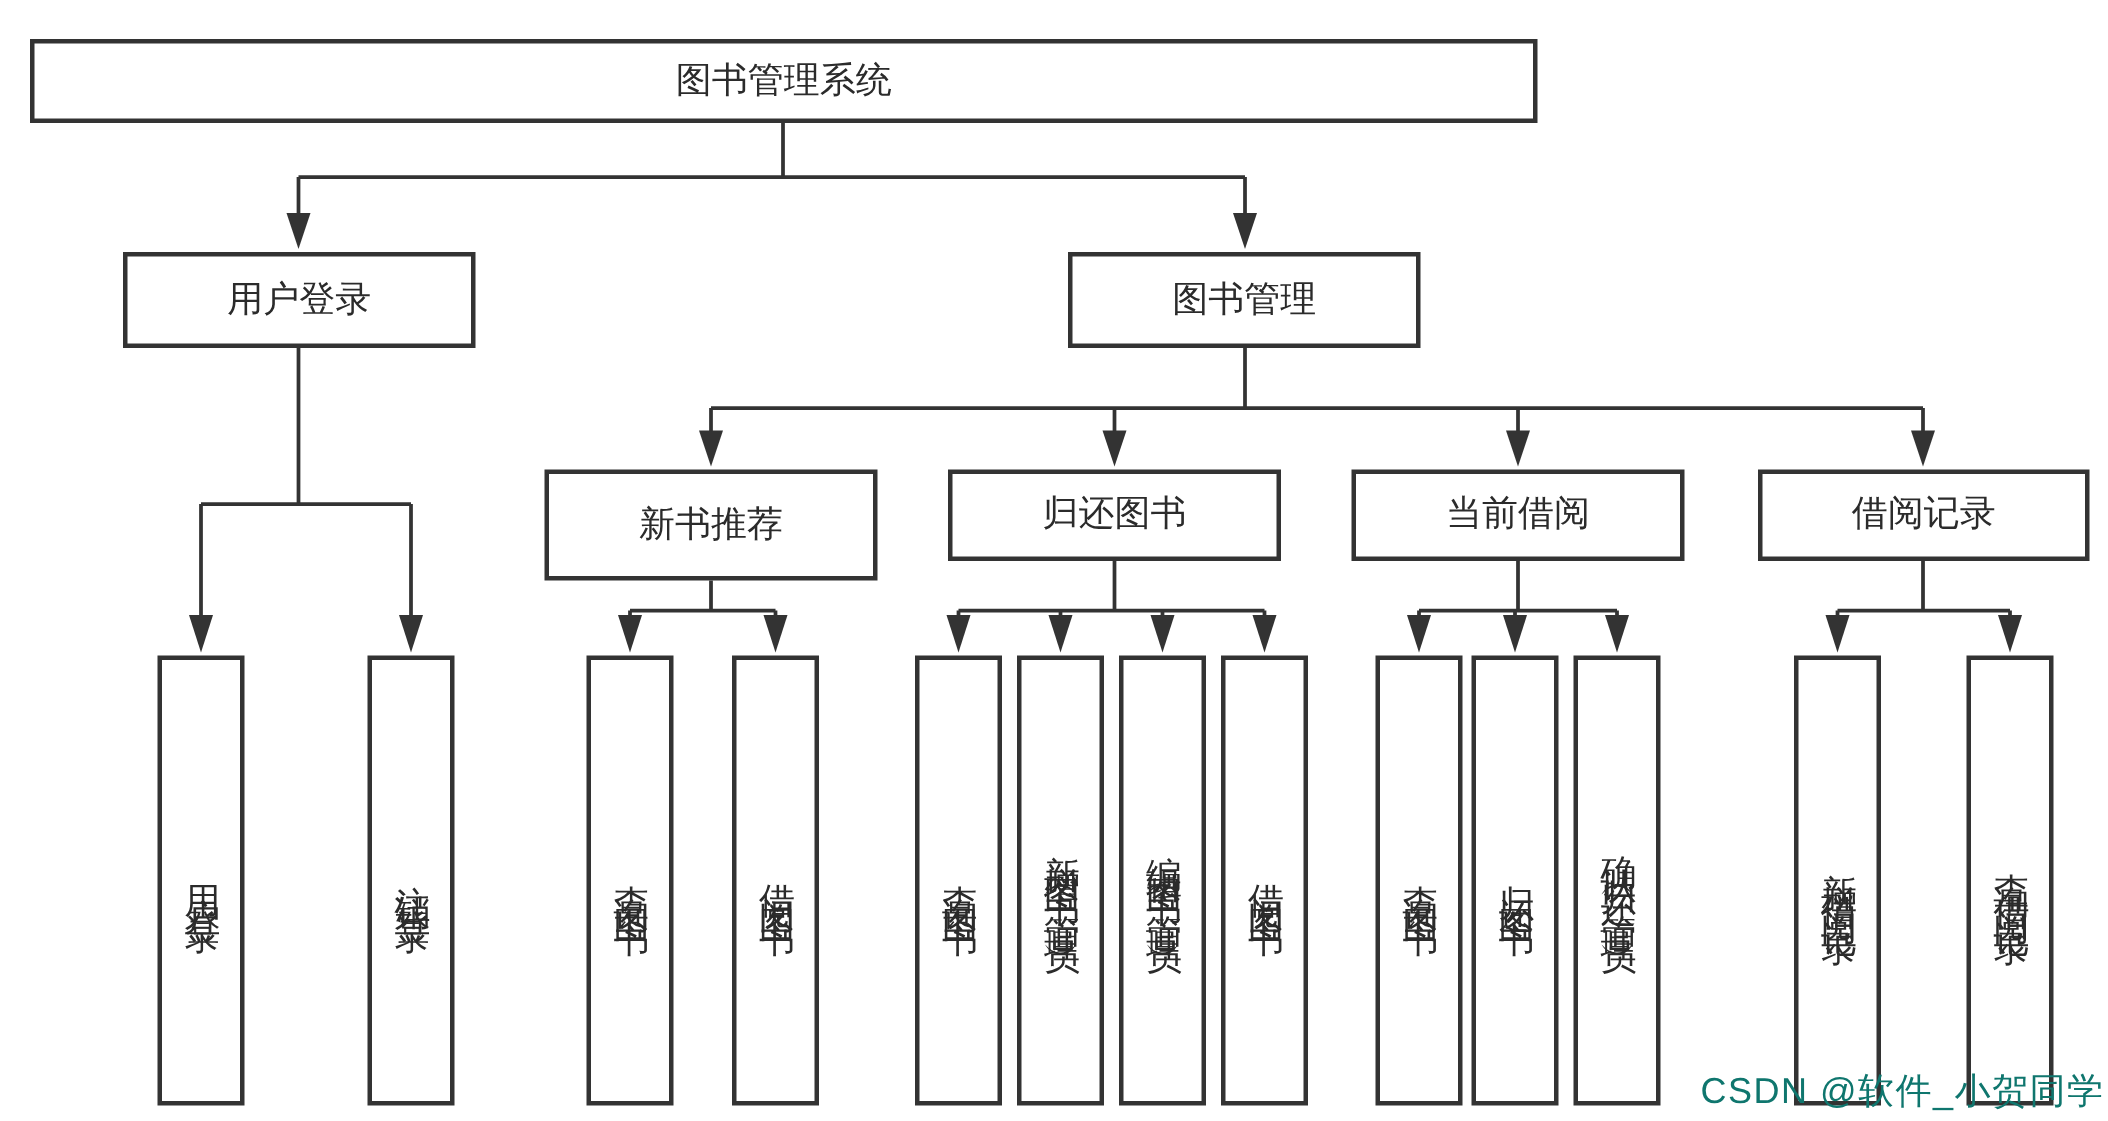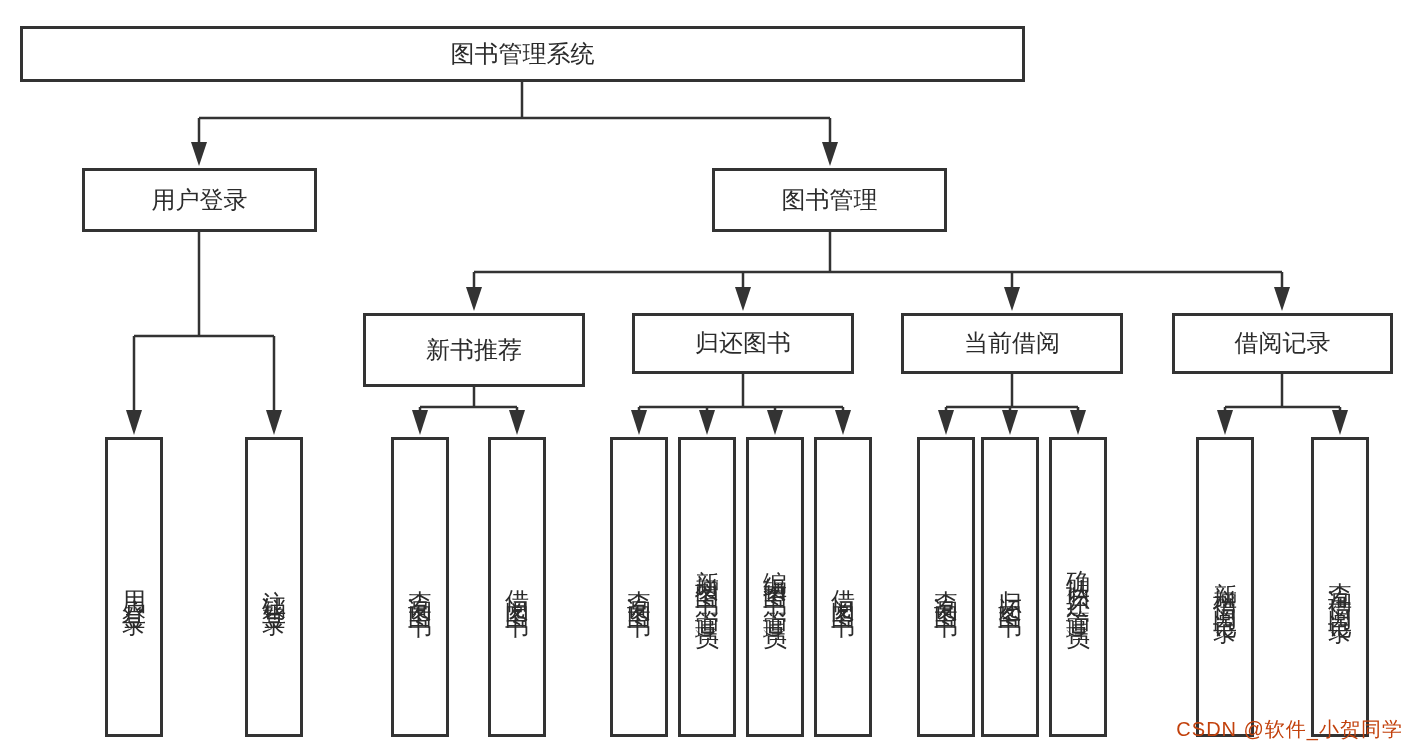--- a/index.html
+++ b/index.html
@@ -32,22 +32,22 @@
   .node.v span {
     writing-mode: vertical-rl;
     letter-spacing: 8px;
     line-height: 1;
     white-space: normal;
   }
   .watermark {
     position: absolute;
     right: 2px;
     bottom: 4px;
-    font-size: 20px;
-    color: #c2410c;
+    font-size: 24px;
+    color: #0f766e;
     letter-spacing: 1px;
     font-family: "Liberation Sans", "DejaVu Sans", sans-serif;
   }
 </style>
 </head>
 <body>
 
 <div class="canvas">
 
   <svg class="svg-layer" viewBox="0 0 1405 747" xmlns="http://www.w3.org/2000/svg" stroke="#333333" stroke-width="2.5" fill="#333333">

